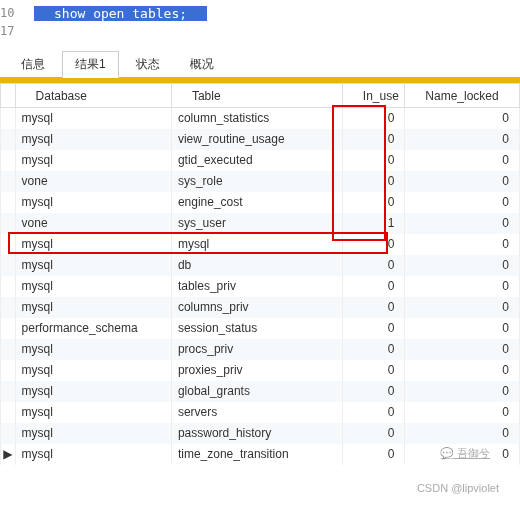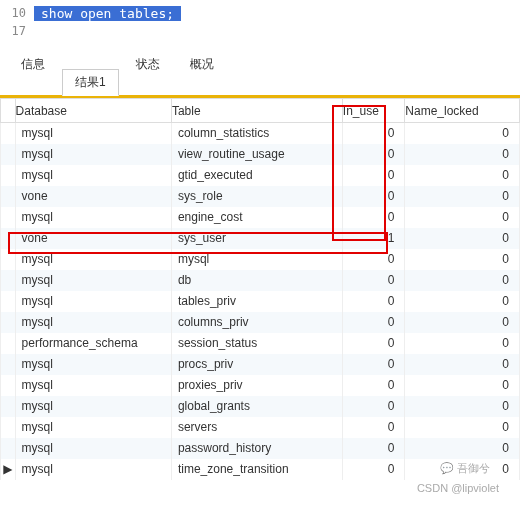--- a/index.html
+++ b/index.html
@@ -20,60 +20,59 @@
   }
   .editor-line {
     display: flex;
     align-items: center;
     height: 18px;
   }
   .gutter {
     width: 34px;
     text-align: right;
     color: #888;
-    padding-right: 8px;
+    padding-right: 20px;
     font-size: 12px;
   }
   .code-highlight {
     background: #3a6ed4;
     color: #fff;
-    padding: 0 7px;
+    padding: 0 20px;
   }
   .tabs {
     display: flex;
-    border-bottom: 3px solid #eab308;
+    border-bottom: 6px solid #eab308;
     margin-top: 6px;
     padding-left: 8px;
     gap: 4px;
   }
   .tab {
     padding: 4px 12px;
     font-size: 12px;
     color: #333;
     cursor: pointer;
     border: 1px solid transparent;
     border-bottom: none;
     position: relative;
     top: 1px;
   }
   .tab.active {
     border: 1px solid #ccc;
     border-bottom: 1px solid #fff;
     background: #fff;
-    margin-top: 18px;
   }
   .grid {
     width: 100%;
     border-collapse: collapse;
     table-layout: fixed;
   }
   .grid th {
     text-align: left;
     font-weight: normal;
-    padding: 4px 0;
+    padding: 4px 20px;
     border: 1px solid #ddd;
     background: #fff;
     color: #333;
     font-size: 12px;
     height: 24px;
   }
   .grid td {
     padding: 3px 6px;
     border-left: 1px solid #eee;
     border-right: 1px solid #eee;
@@ -262,16 +261,16 @@
           <td class="num">0</td>
           <td class="num">0</td>
         </tr>
       </tbody>
   </table>
 
   <div class="red-box-col" id="colbox" style="position: fixed; left: 332px; top: 105px; width: 54px; height: 136px;"></div>
   <div class="red-box-col" id="rowbox" style="position: fixed; left: 8px; top: 232px; width: 380px; height: 22px;"></div>
 </div>
 
-<div class="watermark" style="right:30px; bottom:34px;">
+<div class="watermark" style="right:30px; bottom:49px;text-decoration:underline;">
   <span style="opacity:.6">💬</span> <span>吾御兮</span>
 </div>
 <div class="watermark" style="right:21px; bottom:16px;">CSDN @lipviolet</div>
 
 </body></html>

